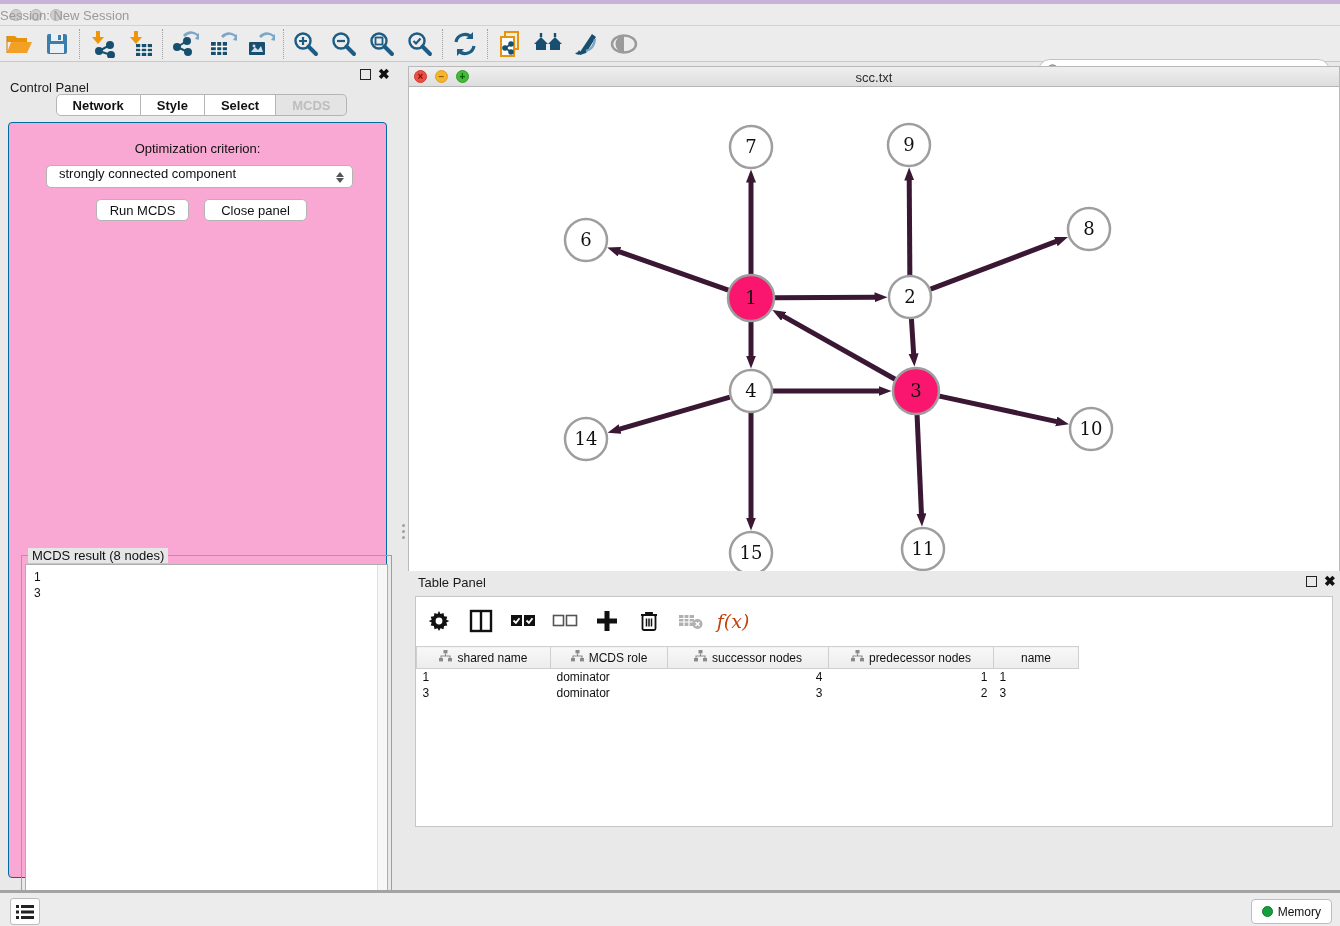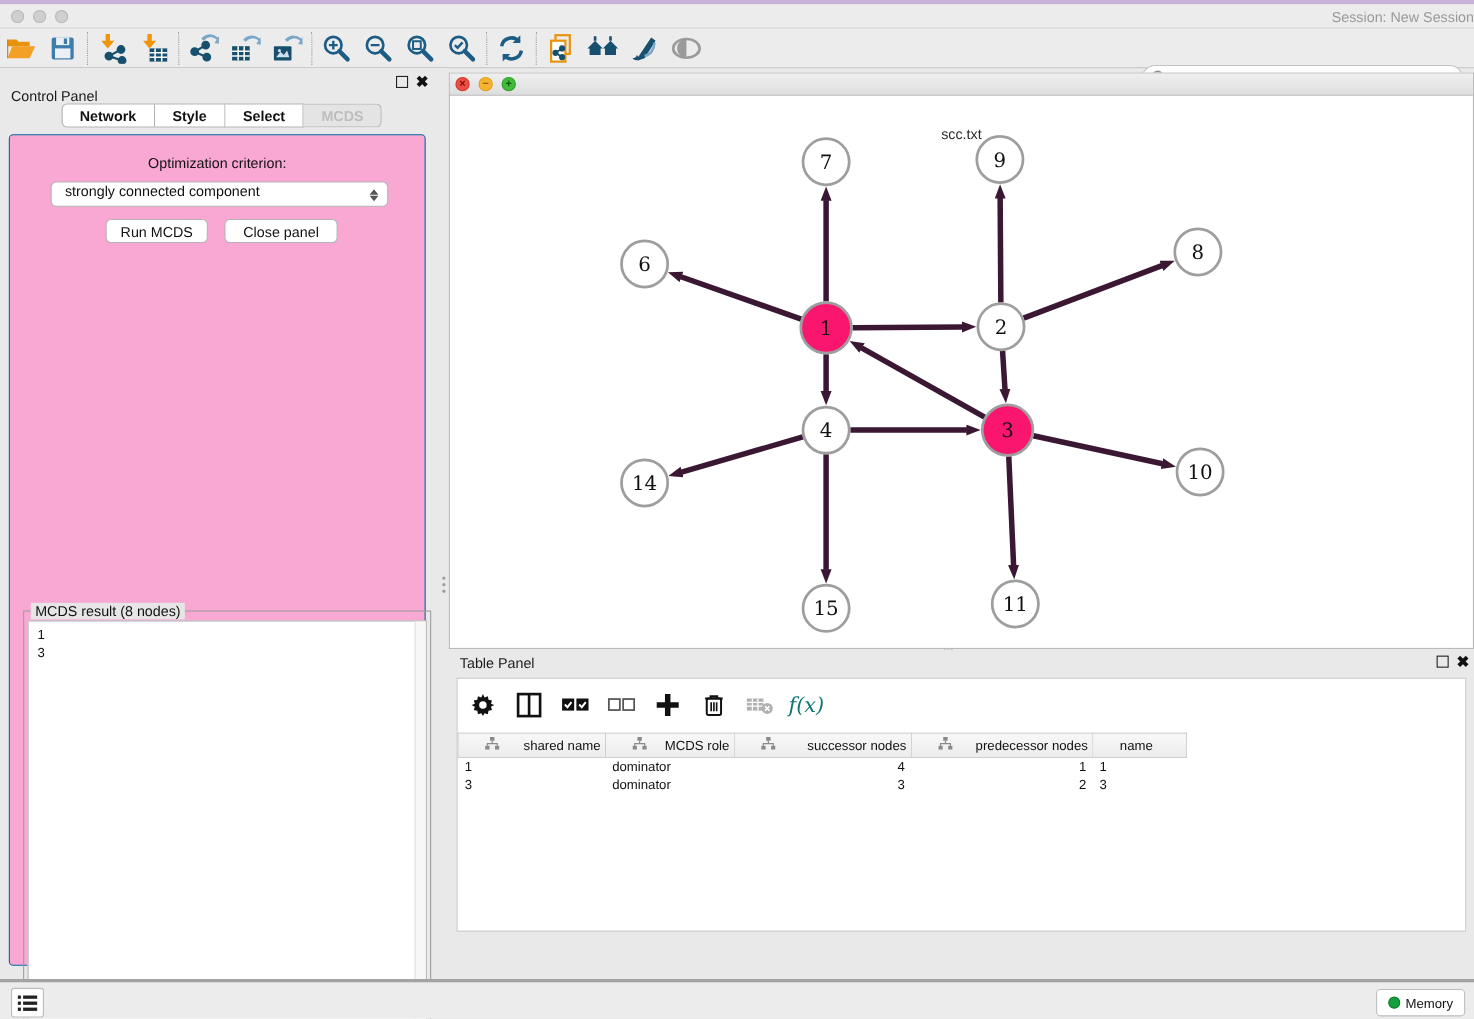--- a/index.html
+++ b/index.html
@@ -3,21 +3,21 @@
 <meta charset="utf-8">
 <style>
   * { margin:0; padding:0; box-sizing:border-box; }
   html,body { width:1340px; height:926px; font-family:"Liberation Sans",sans-serif; background:#e9e9e9; overflow:hidden; position:relative; }
   .abs { position:absolute; }
 
   
   #top-strip { left:0; top:0; width:1340px; height:4px; background:#c8b2da; }
   #titlebar { left:0; top:4px; width:1340px; height:22px; background:#ececec; border-bottom:1px solid #d2d2d2; }
   .tl-circle { position:absolute; top:5px; width:12px; height:12px; border-radius:50%; background:#cfcfcf; border:1px solid #b8b8b8; }
-  #titlebar-title { position:absolute; left:0; right:0; top:4px; text-align:right; font-size:13px; color:#9a9a9a; }
+  #titlebar-title { position:absolute; left:0; right:0; top:4px; text-align:left; font-size:13px; color:#9a9a9a; }
 
   
   #toolbar { left:0; top:26px; width:1340px; height:36px; background:#ececec; border-bottom:1px solid #c9c9c9; display:flex; align-items:center; }
   .tb-btn { width:38px; height:32px; display:flex; align-items:center; justify-content:center; flex:0 0 auto; }
   .tb-sep { width:1px; height:30px; border-left:1px dotted #9f9f9f; margin:0 3px; flex:0 0 auto; }
   #search-wrap { position:absolute; right:10px; top:33px; width:292px; height:24px; }
   #search-input { width:100%; height:100%; border:1px solid #c2c2c2; border-radius:13px; background:#fff; padding:0 8px 0 26px; font-size:13px; outline:none; }
   #search-icon { position:absolute; left:8px; top:4px; }
 
   
@@ -52,33 +52,33 @@
   .split-dot { position:absolute; left:3px; width:3px; height:3px; background:#9f9f9f; border-radius:50%; }
   #h-splitter-handle { left:858px; top:587px; width:8px; height:8px; background:#dcdcdc; border:1px solid #bdbdbd; }
 
   
   #net-window { left:408px; top:66px; width:932px; height:524px; background:#fff; border:1px solid #b9b9b9; }
   #net-titlebar { position:absolute; left:0; top:0; width:100%; height:20px; background:linear-gradient(#efefef,#dedede); border-bottom:1px solid #b5b5b5; }
   .traffic { position:absolute; top:3px; width:13px; height:13px; border-radius:50%; font-size:10px; font-weight:bold; text-align:center; line-height:12px; }
   #traffic-close { left:5px; background:#ee4e42; border:1px solid #d33a30; color:#7c1008; }
   #traffic-min { left:26px; background:#f6b42e; border:1px solid #e09f1d; color:#8a5d00; }
   #traffic-zoom { left:47px; background:#42bb38; border:1px solid #2f9d2a; color:#0c5a0a; }
-  #net-title { position:absolute; left:0; right:0; top:3px; text-align:center; font-size:13px; color:#2b2b2b;margin-top:44px; }
+  #net-title { position:absolute; left:0; right:0; top:3px; text-align:center; font-size:13px; color:#2b2b2b; }
   #graph-svg { position:absolute; left:0; top:20px; }
 
   
-  #table-panel { left:408px; top:591px; width:932px; height:291px; background:#e9e9e9; }
+  #table-panel { left:408px; top:571px; width:932px; height:291px; background:#e9e9e9; }
   #tp-title { position:absolute; left:10px; top:4px; font-size:13px; color:#1a1a1a; }
   #tp-box { position:absolute; left:7px; top:25px; width:918px; height:231px; background:#fff; border:1px solid #c6c6c6; }
   #tp-toolbar { position:absolute; left:10px; top:6px; height:36px; display:flex; align-items:center; gap:16px; }
   .tpt-btn { width:26px; height:26px; display:flex; align-items:center; justify-content:center; }
-  #fx-icon { font-family:"DejaVu Serif",serif; font-style:italic; font-size:19px; color:#0f766e;text-align:right; }
+  #fx-icon { font-family:"DejaVu Serif",serif; font-style:italic; font-size:19px; color:#c2410c;text-align:right; }
   #node-table { position:absolute; left:0px; top:49px; border-collapse:collapse; }
   #node-table th { height:22px; background:linear-gradient(#f8f8f8,#ececec); border:1px solid #cfcfcf; font-size:12px; font-weight:normal; color:#111; text-align:center; position:relative; }
-  .th-inner { display:flex; align-items:center; justify-content:space-between; gap:5px; padding:0 4px;margin-left:20px; }
+  .th-inner { display:flex; align-items:center; justify-content:center; gap:5px; padding:0 18px; }
   #node-table td { height:16px; font-size:12px; color:#111; padding:0 6px; border:none; }
   td.num { text-align:right; padding-right:8px; }
   
   #tp-tabs { position:absolute; left:0; width:100%; top:264px; }
   .tp-tab { height:24px; padding:0 14px; background:#fff; border:1px solid #b5b5b5; border-left:none; font-size:13px; font-weight:bold; color:#111; display:flex; align-items:center; }
   .tp-tab:first-child { border-left:1px solid #b5b5b5; border-radius:6px 0 0 6px; }
   .tp-tab:last-child { border-radius:0 6px 6px 0; }
   .tp-tab.active { background:#e2e2e2; color:#c4c4c4; }
 
   

